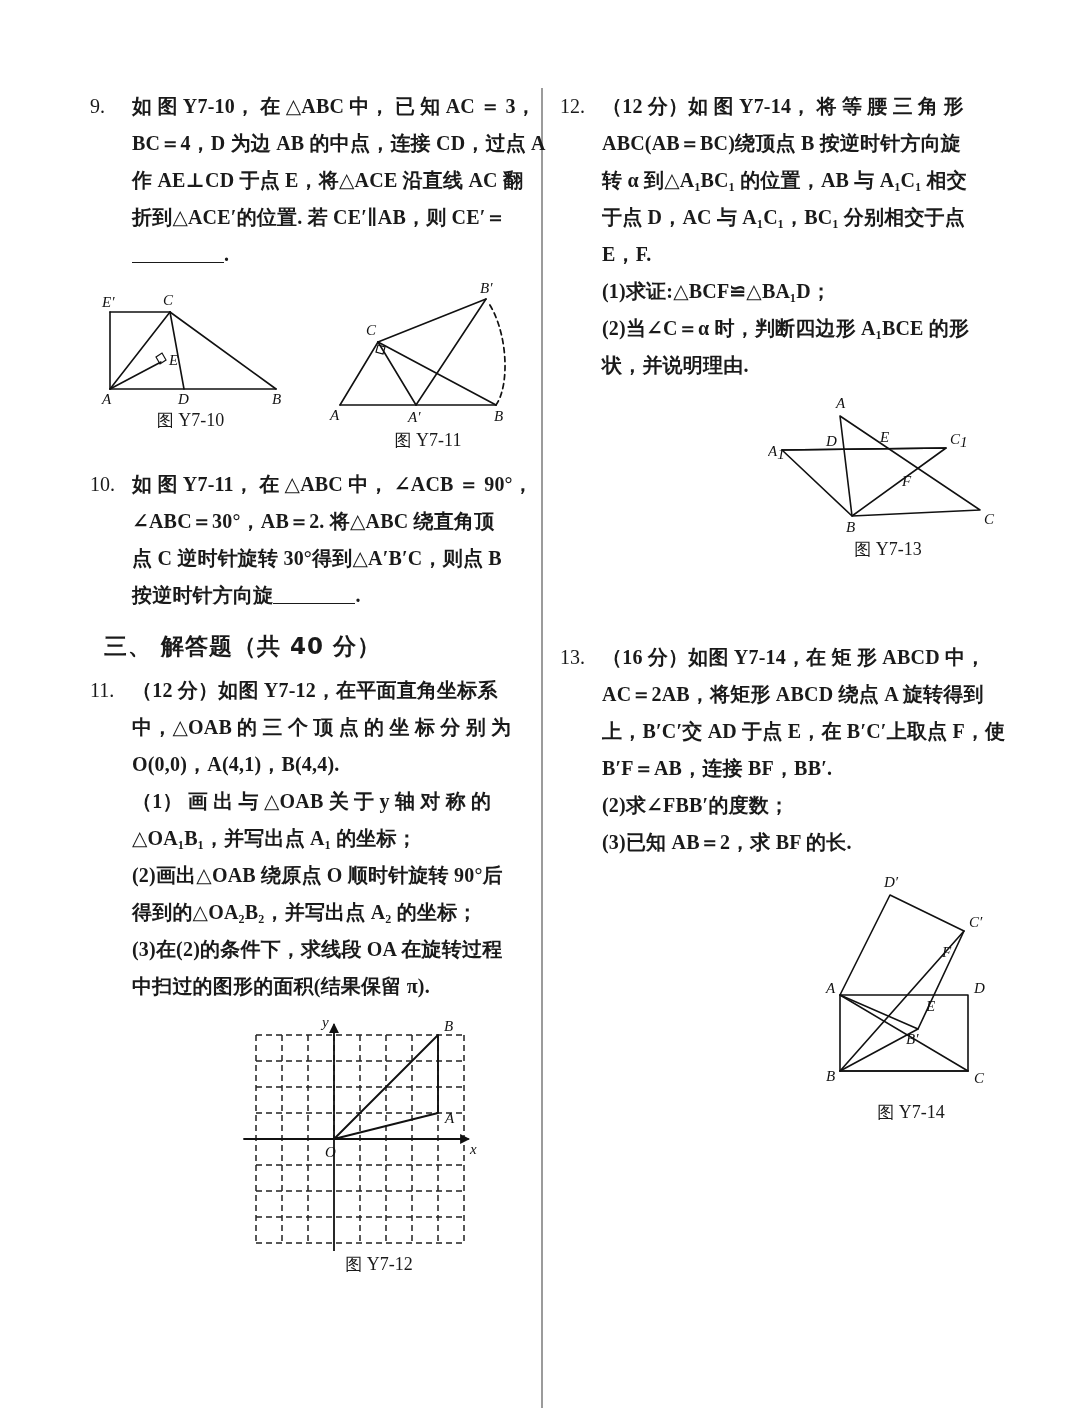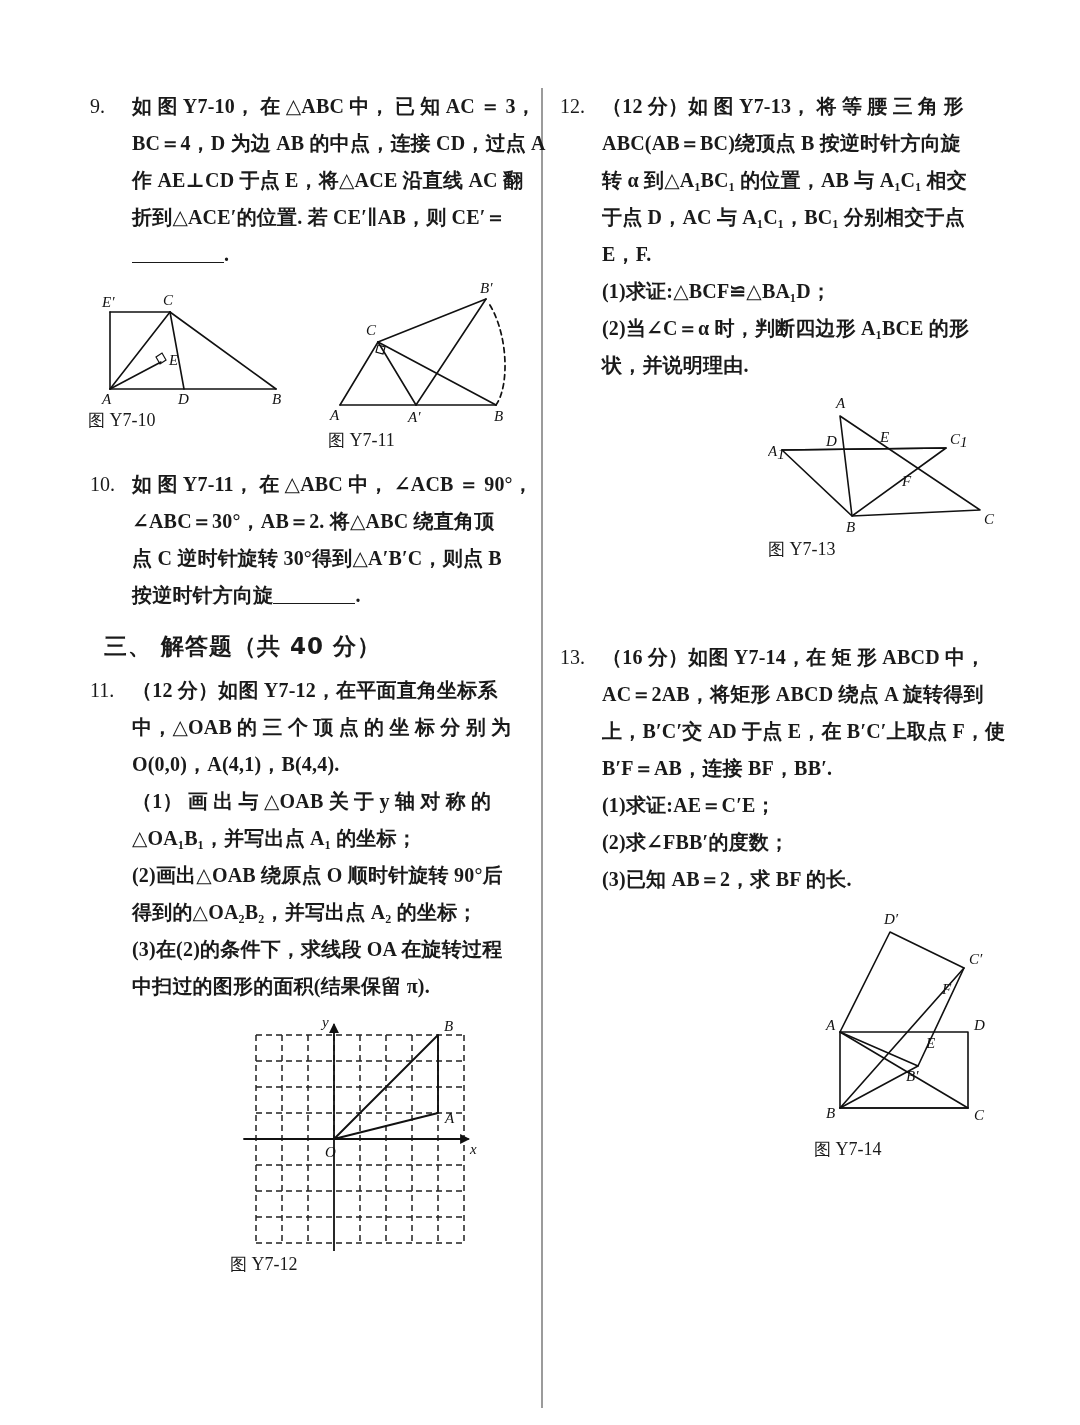--- a/index.html
+++ b/index.html
@@ -78,20 +78,21 @@
     font-weight: bold;
     font-size: 23px;
     line-height: 44px;
     margin: 10px 0 4px 16px;
     letter-spacing: 1px;
   }
 
   
   .fig-wrap { position: relative; }
   .fig-cap {
+    text-align: center;
     font-size: 18px;
     margin-top: 2px;
     font-family: "Liberation Serif", serif;
   }
   .fig-cap .tu { font-family: "DejaVu Sans", sans-serif; font-size: 17px; }
   svg { display: block; }
   svg text {
     font-family: "Liberation Serif", "DejaVu Serif", serif;
     font-style: italic;
     font-size: 15px;
@@ -258,21 +259,21 @@
       </div>
     </div>
 
   </div>
 
   <div class="col col-right">
 
     <div class="prob">
       <div class="prob-num">12.</div>
       <div class="prob-body">
-        <div class="ln">（12 分）如 图  Y7-13， 将 等 腰 三 角 形</div>
+        <div class="ln">（12 分）如 图  Y7-14， 将 等 腰 三 角 形</div>
         <div class="ln">ABC(AB＝BC)绕顶点 B 按逆时针方向旋</div>
         <div class="ln">转 α 到△A₁BC₁ 的位置，AB 与 A₁C₁ 相交</div>
         <div class="ln">于点 D，AC 与 A₁C₁，BC₁ 分别相交于点</div>
         <div class="ln">E，F.</div>
         <div class="ln">(1)求证:△BCF≌△BA₁D；</div>
         <div class="ln">(2)当∠C＝α 时，判断四边形 A₁BCE 的形</div>
         <div class="ln">状，并说明理由.</div>
       </div>
     </div>
 
@@ -301,21 +302,20 @@
       </div>
     </div>
 
     <div class="prob" style="margin-top:78px;justify-content:center;">
       <div class="prob-num">13.</div>
       <div class="prob-body">
         <div class="ln">（16 分）如图  Y7-14，在 矩 形  ABCD  中，</div>
         <div class="ln">AC＝2AB，将矩形 ABCD 绕点 A 旋转得到</div>
         <div class="ln">上，B′C′交 AD 于点 E，在 B′C′上取点 F，使</div>
         <div class="ln">B′F＝AB，连接 BF，BB′.</div>
-        <div class="ln">(1)求证:AE＝C′E；</div>
         <div class="ln">(2)求∠FBB′的度数；</div>
         <div class="ln">(3)已知 AB＝2，求 BF 的长.</div>
       </div>
     </div>
 
     <div class="fig-wrap" style="margin-top:8px; margin-left:256px;">
       <svg width="200" height="230" viewBox="0 0 200 230">
         <g stroke="#111" stroke-width="1.6" fill="none" stroke-linejoin="round" stroke-linecap="round">
 
           <path d="M26,126 L154,126 L154,202 L26,202 Z"></path>

